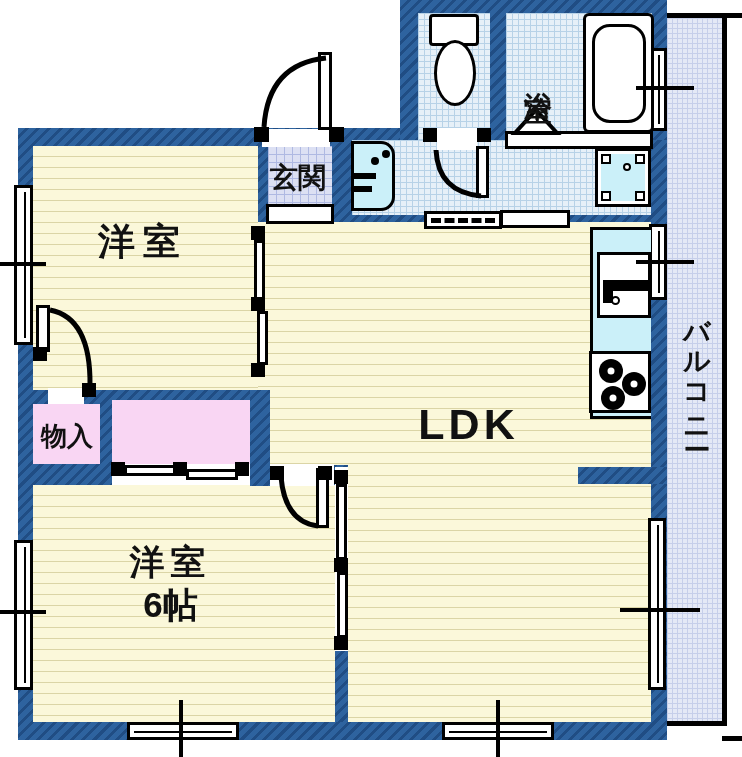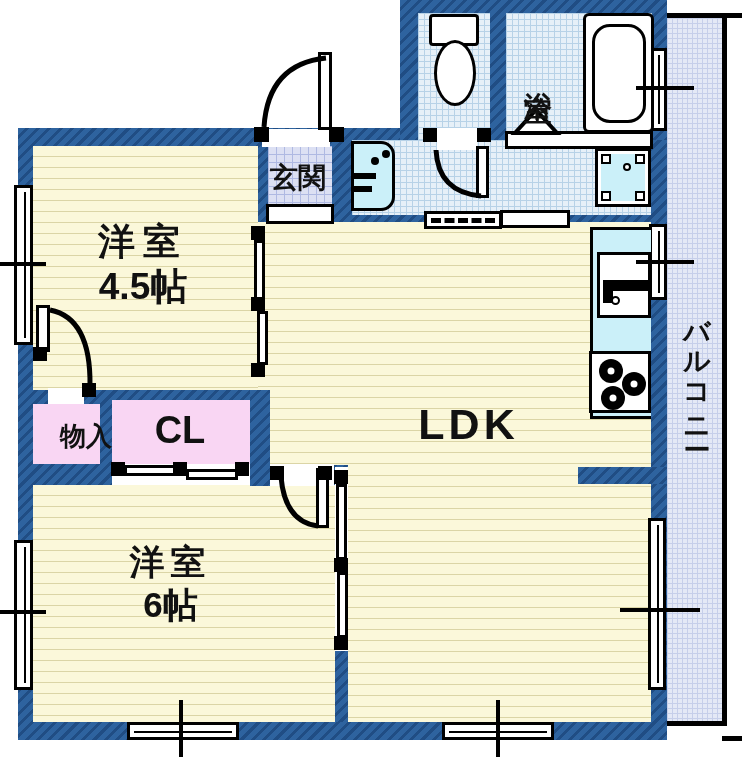--- a/index.html
+++ b/index.html
@@ -170,28 +170,26 @@
         <circle cx="611" cy="371" r="3.5" fill="#fff"></circle>
       <circle cx="634" cy="384" r="12" fill="#000"></circle>
         <circle cx="634" cy="384" r="3.5" fill="#fff"></circle>
       <circle cx="613" cy="398" r="12" fill="#000"></circle>
         <circle cx="613" cy="398" r="3.5" fill="#fff"></circle>
     </g>
   </svg>
 
   <div class="lbl" style="left:58px;top:219px;width:170px;font-size:37px;">
     <span style="display:block;letter-spacing:8px;">洋室</span>
-    <span style="display:block;">4.5帖</span>
   </div>
   <div class="lbl" style="left:108px;top:541px;width:125px;font-size:35px;">
     <span style="display:block;letter-spacing:6px;">洋室</span>
     <span style="display:block;">6帖</span>
   </div>
   <div class="lbl" style="left:396px;top:398px;width:145px;font-size:43px;">
     <span style="display:block;letter-spacing:4px;">LDK</span>
   </div>
-  <div class="lbl" style="left:140px;top:407px;width:80px;font-size:38px;"><span>CL</span></div>
-  <div class="lbl" style="left:36px;top:421px;width:62px;font-size:26px;margin-left:19px;"><span>物入</span></div>
+  <div class="lbl" style="left:36px;top:421px;width:62px;font-size:26px;"><span>物入</span></div>
   <div class="lbl" style="left:268px;top:161px;width:60px;font-size:28px;"><span>玄関</span></div>
   <div class="lbl vtext" style="left:520px;top:33px;height:78px;font-size:28px;"><span>浴室</span></div>
   <div class="lbl vtext" style="left:680px;top:264px;height:210px;font-size:27px;"><span>バルコニー</span></div>
 
 </div>
 
 </body></html>

